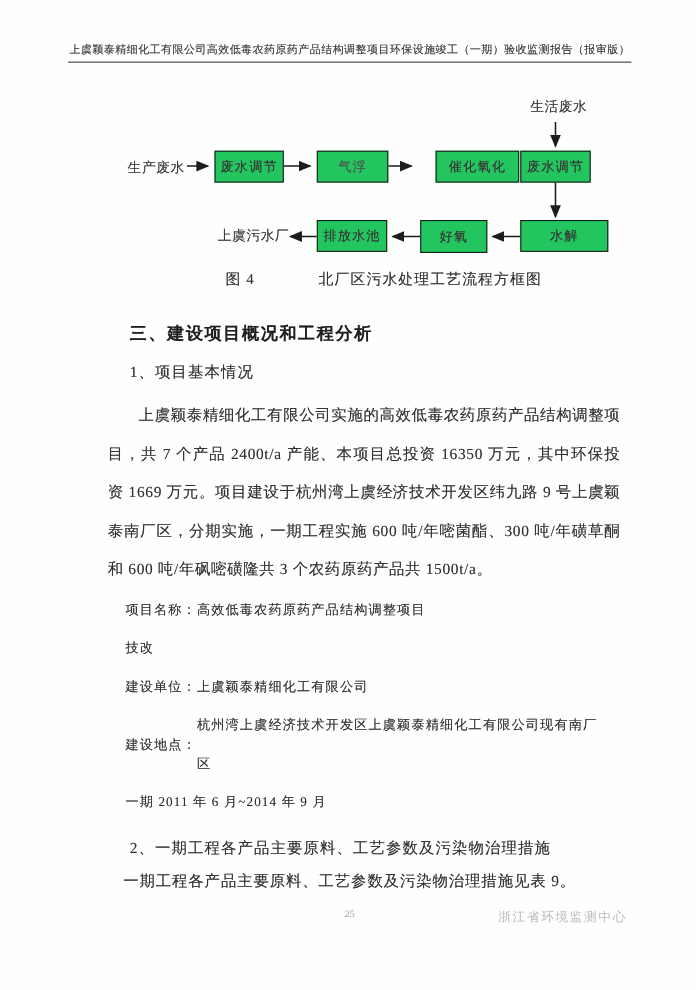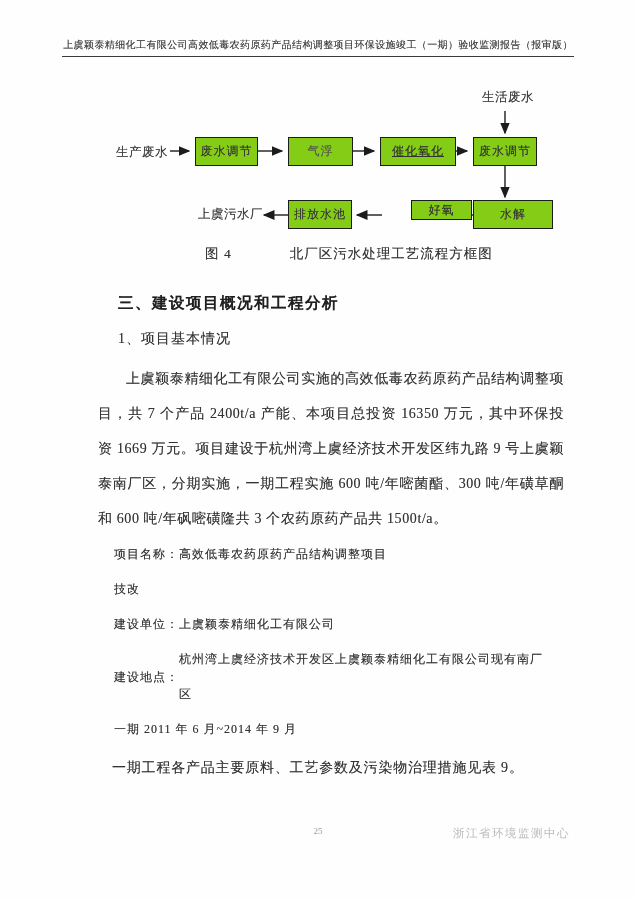--- a/index.html
+++ b/index.html
@@ -28,38 +28,38 @@
   .flowchart{
     position:relative;
     margin:30px 0 0 100px;
     width:470px;height:150px;
   }
   .fc-svg{position:absolute;left:0;top:0;}
   .fc-box{
     position:absolute;
     box-sizing:border-box;
     border:1.5px solid #1c1c1c;
-    background:#84cc16;
+    background:#22c55e;
     display:flex;align-items:center;justify-content:center;
     font-size:12px;color:#333;
     letter-spacing:1px;
     white-space:nowrap;
   }
   .fc-label{
     position:absolute;
     font-size:12.5px;color:#3a3a3a;
     letter-spacing:0.5px;
     white-space:nowrap;
   }
   .b1{left:95px;top:50px;width:63px;height:29px;}
   .b2{left:188px;top:50px;width:65px;height:29px;color:#555;}
-  .b3{left:280px;top:50px;width:76px;height:29px;text-decoration:underline;}
+  .b3{left:296px;top:50px;width:76px;height:29px;}
   .b4{left:373px;top:50px;width:64px;height:29px;}
   .b5{left:373px;top:113px;width:80px;height:29px;}
-  .b6{left:282px;top:113px;width:61px;height:20px;margin-left:29px;}
+  .b6{left:282px;top:113px;width:61px;height:30px;}
   .b7{left:188px;top:113px;width:64px;height:29px;}
   .lab-domestic{left:378px;top:2px;width:60px;text-align:center;}
   .lab-production{left:16px;top:57px;width:56px;}
   .lab-outlet{left:98px;top:119px;width:62px;}
   .fc-caption{
     margin:8px 0 0 98px;
     display:flex;
     font-size:13.5px;color:#333;
     letter-spacing:1px;
   }
@@ -199,20 +199,21 @@
       </div>
       <div class="field-row">
         <span class="field-label">建设地点：</span>
         <span class="field-value">杭州湾上虞经济技术开发区上虞颖泰精细化工有限公司现有南厂区</span>
       </div>
       <div class="field-row">
         <span class="field-value">一期 2011 年 6 月~2014 年 9 月</span>
       </div>
     </div>
 
+    <div class="sub-heading sub2">2、一期工程各产品主要原料、工艺参数及污染物治理措施</div>
     <p class="para2">一期工程各产品主要原料、工艺参数及污染物治理措施见表 9。</p>
   </div>
 
   <div class="footer">
     <div class="page-number">25</div>
     <div class="footer-right">浙江省环境监测中心</div>
   </div>
 
 </div>
 

